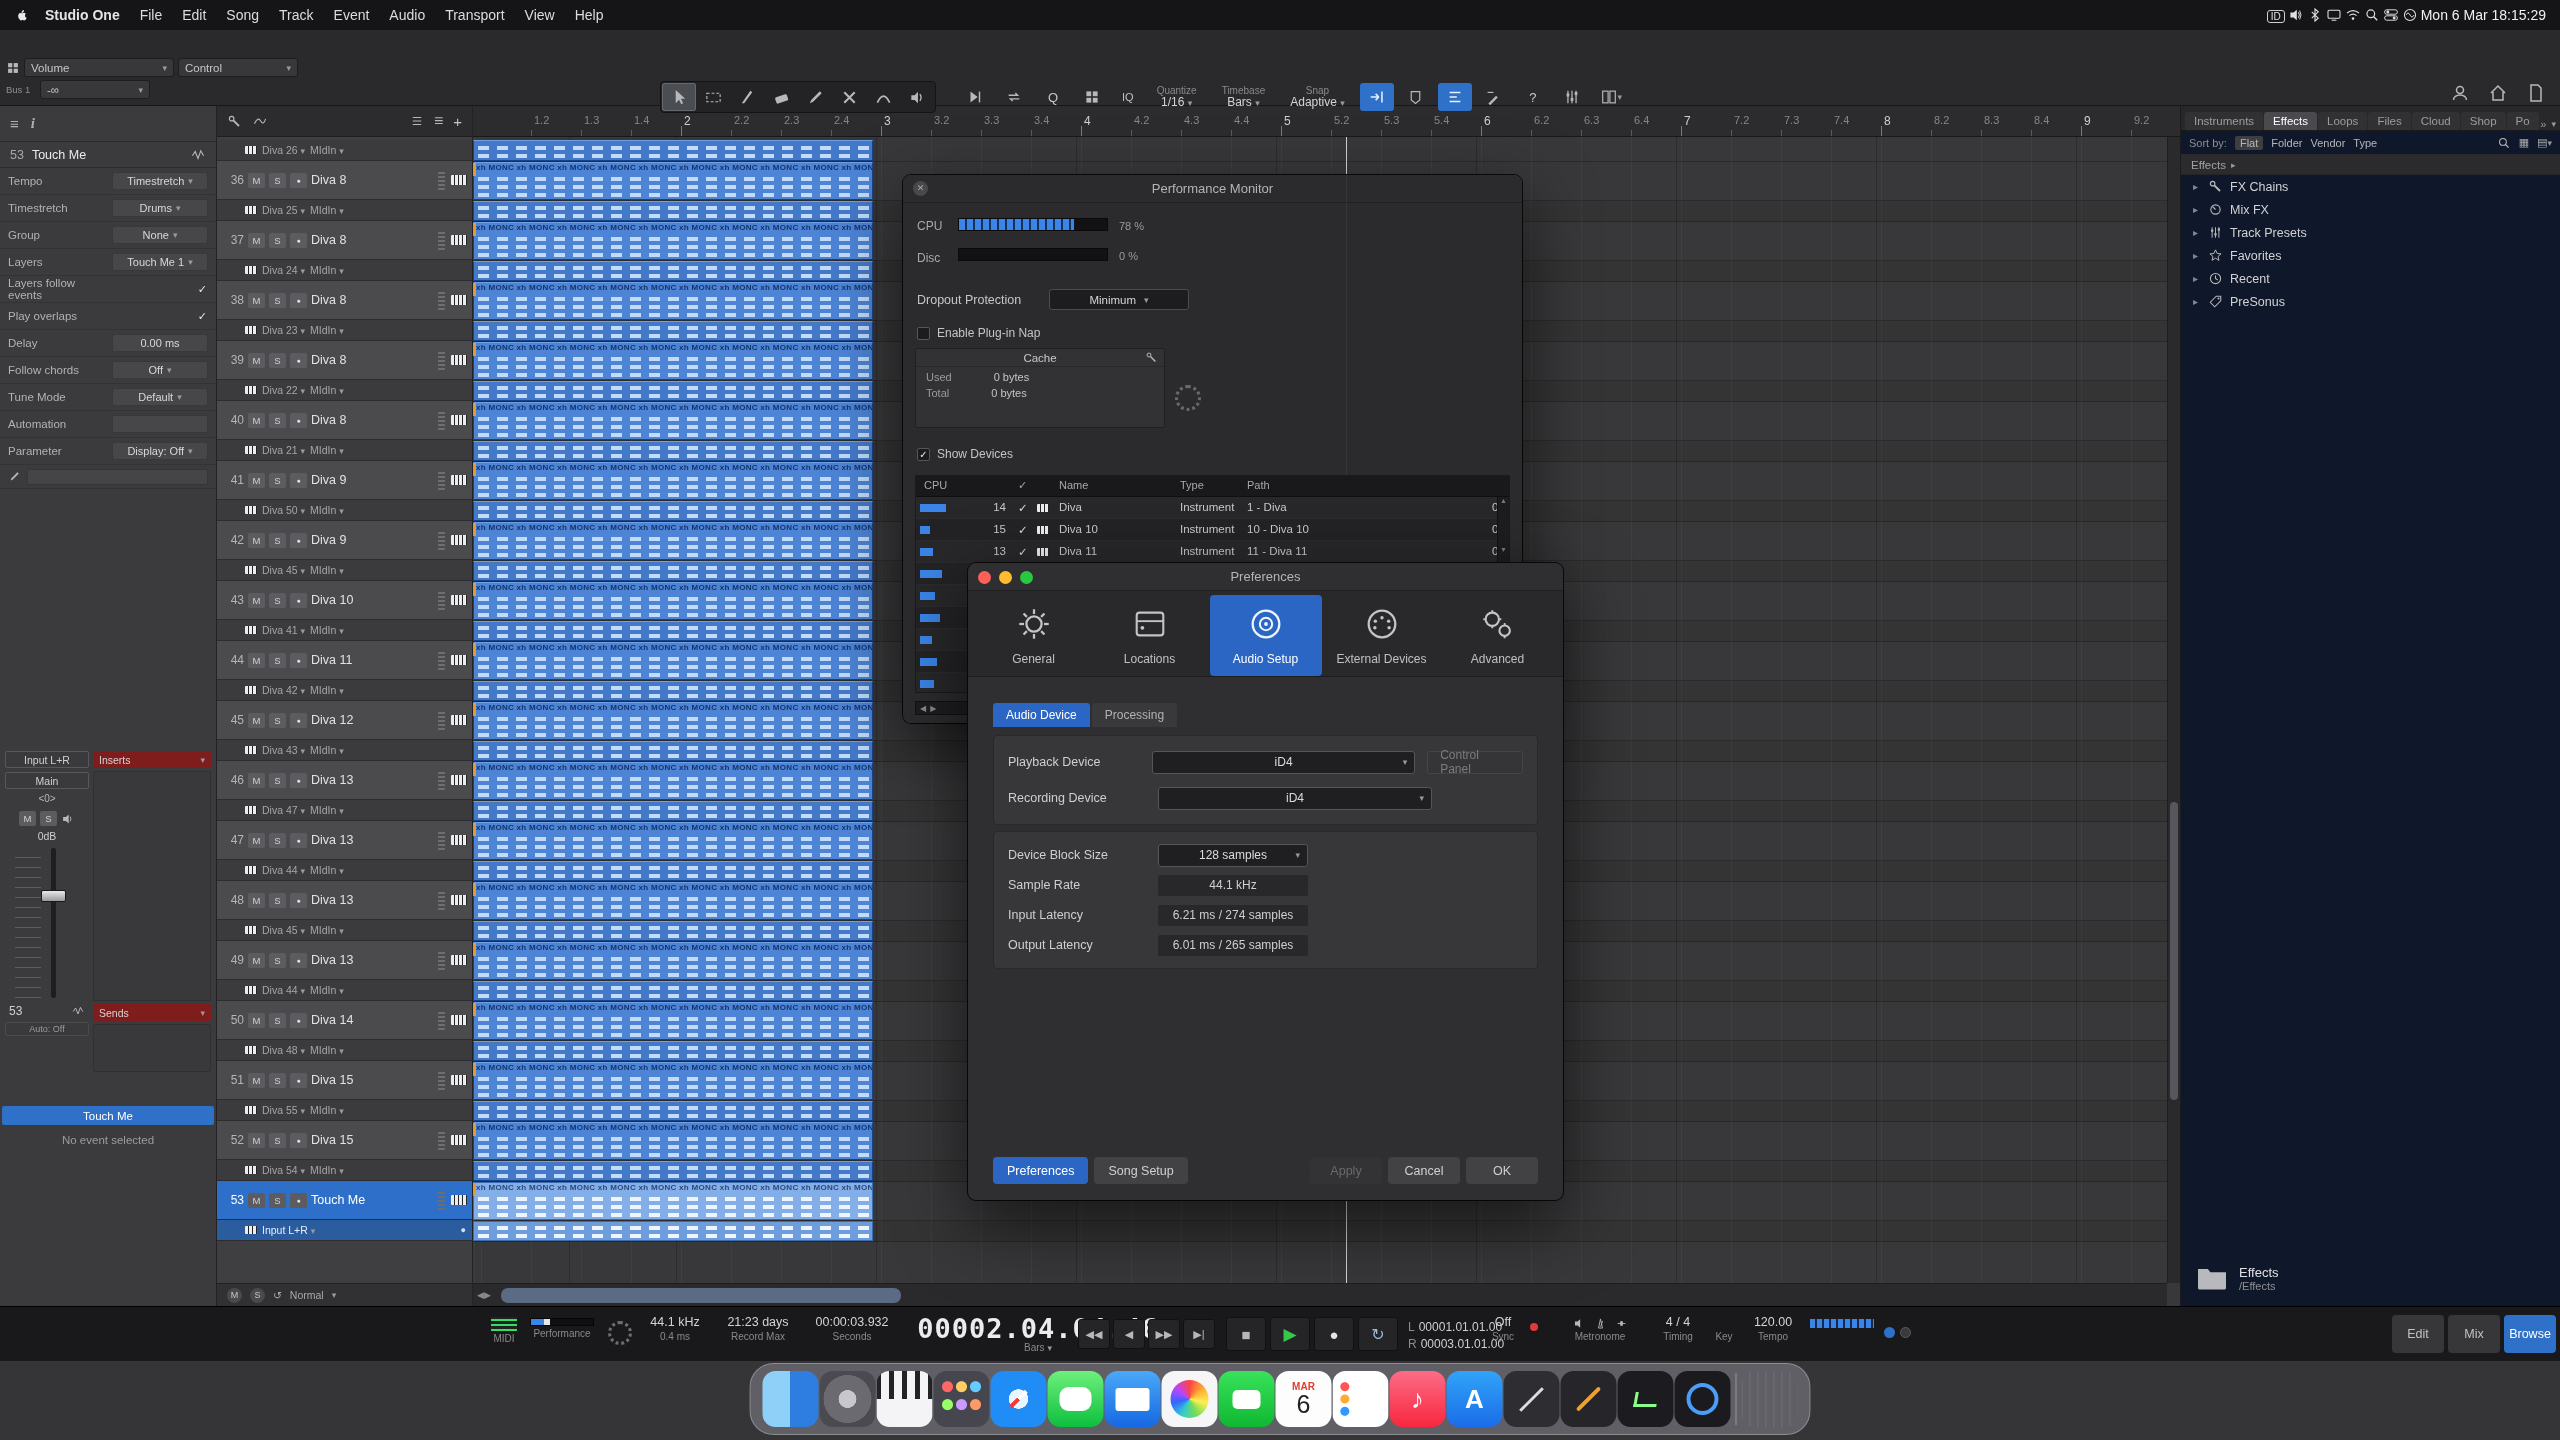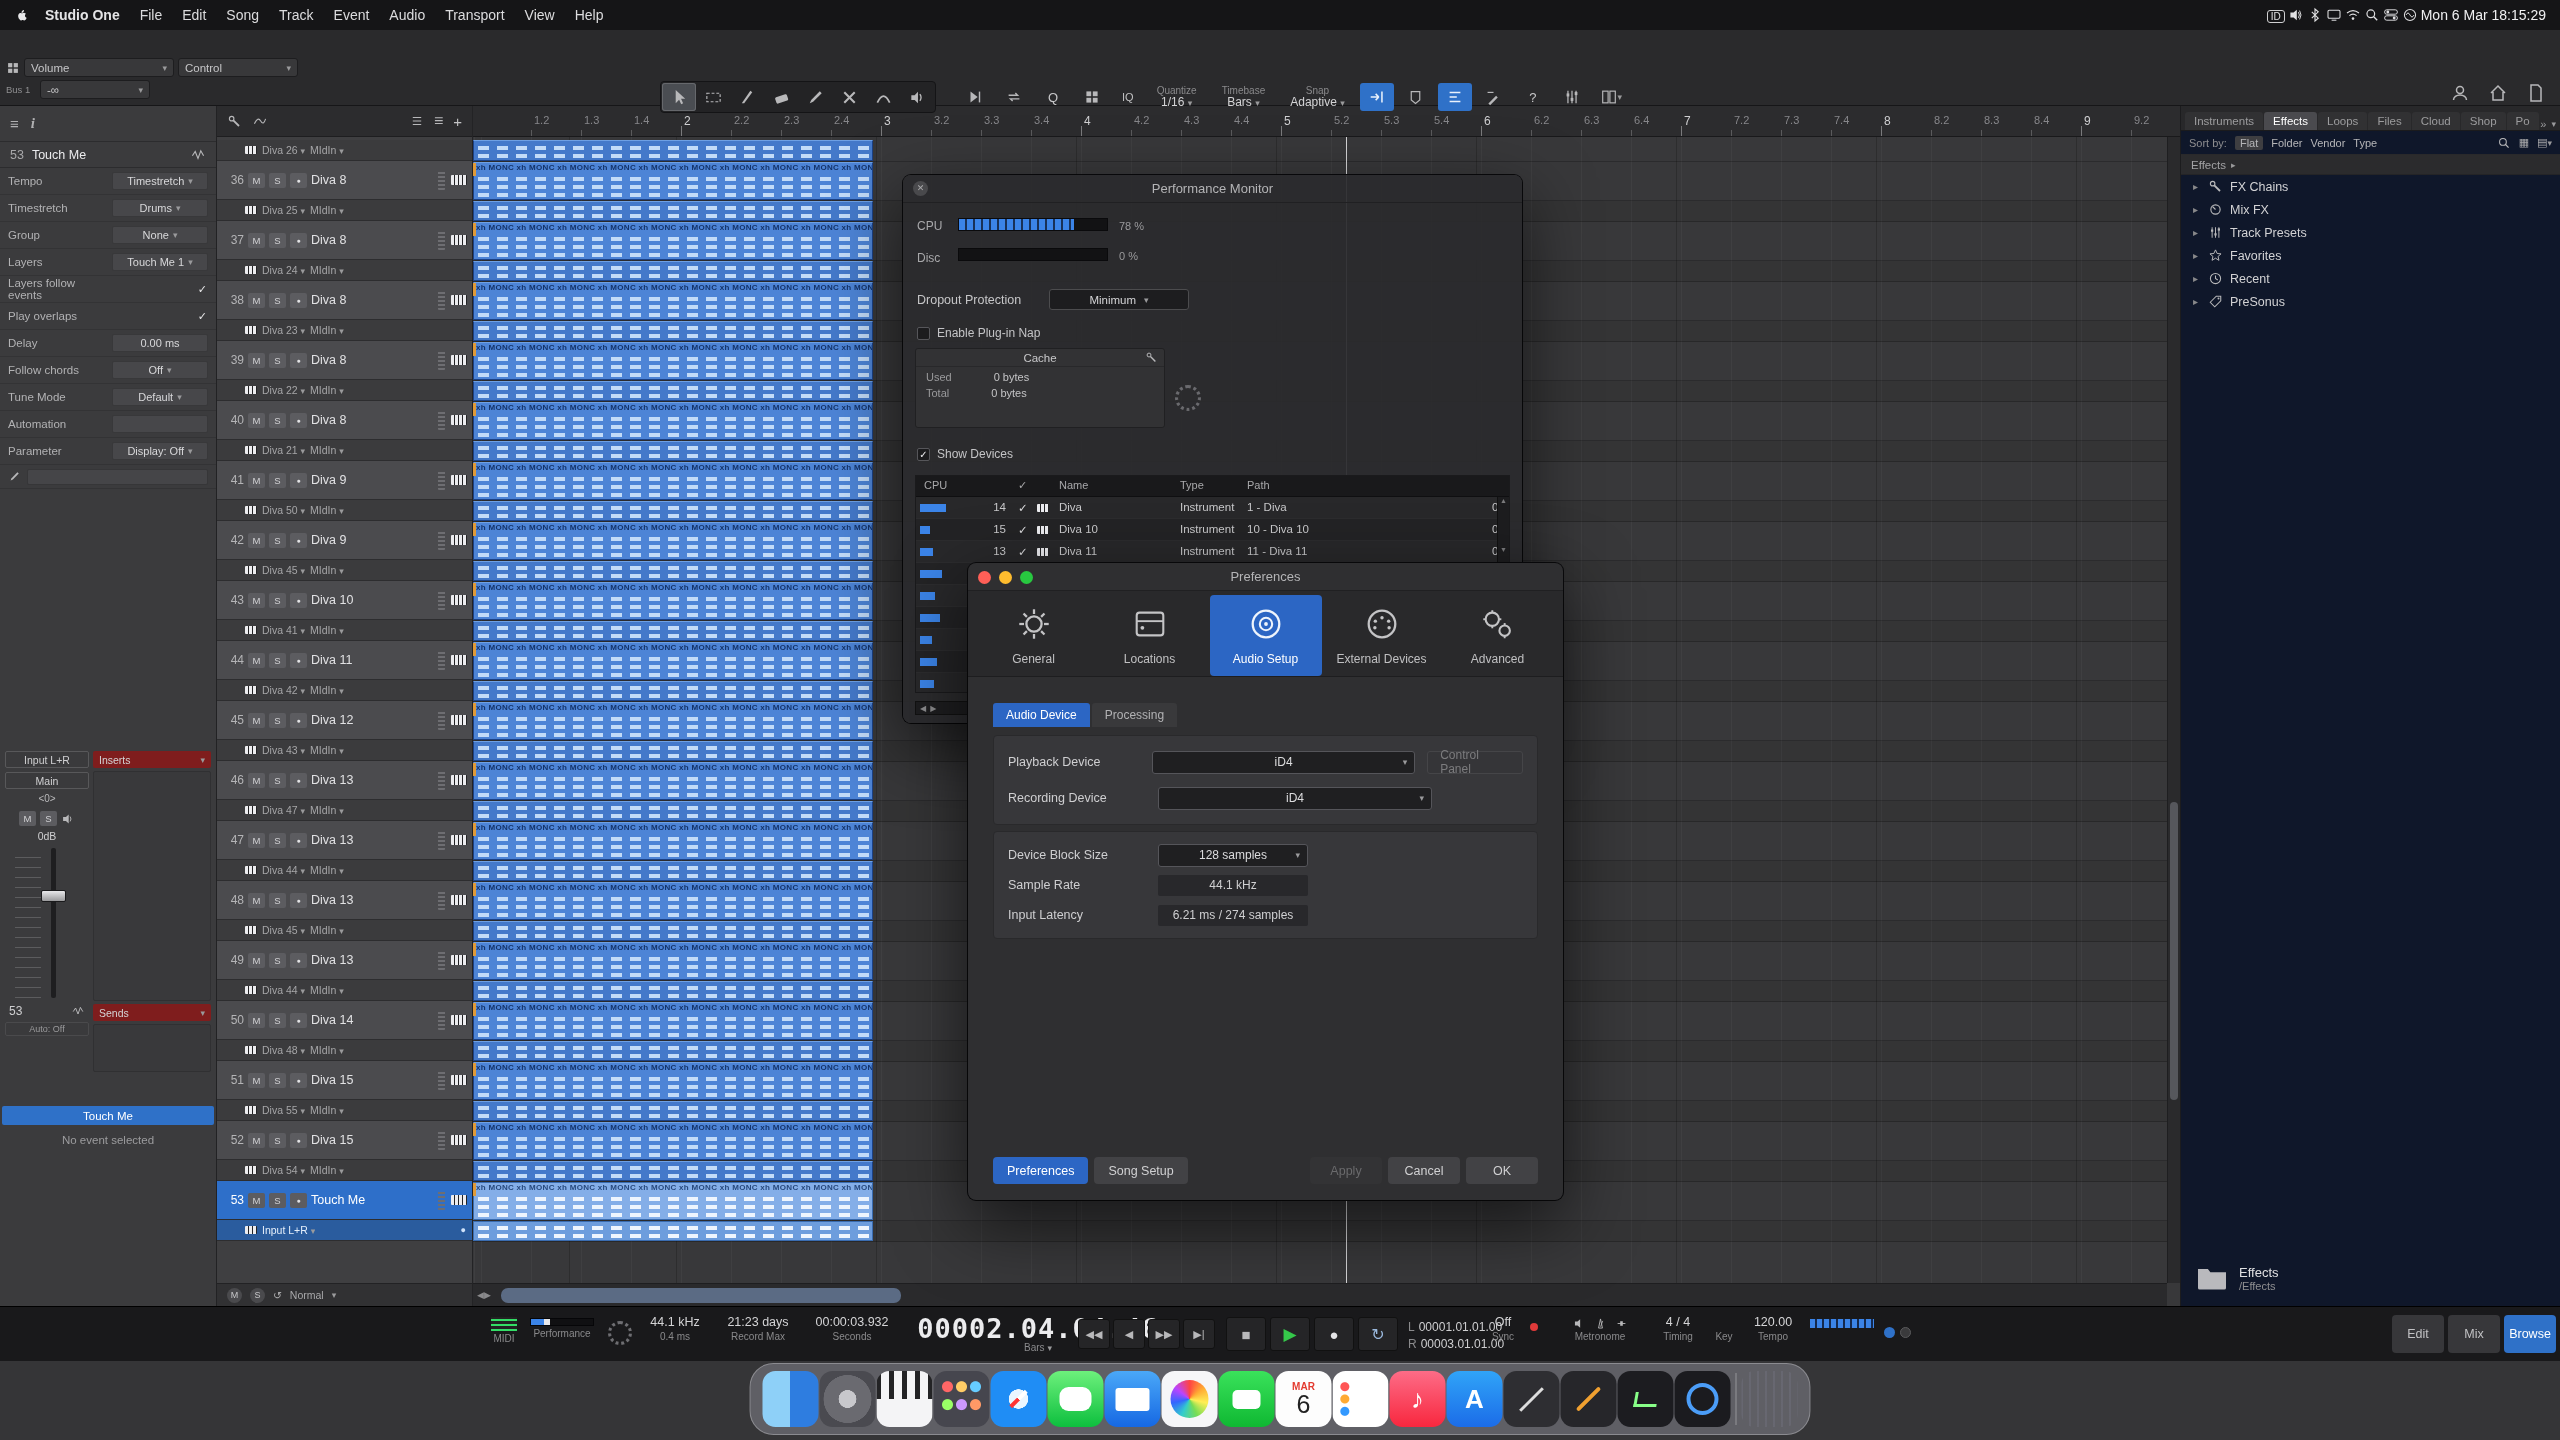--- a/index.html
+++ b/index.html
@@ -1450,20 +1450,24 @@
           </span>
         </div>
         <div class="frow" style="height: 30px;">
           <span class="flabel">Sample Rate</span>
           <span class="fvalue">44.1 kHz</span>
         </div>
         <div class="frow" style="height: 30px;">
           <span class="flabel">Input Latency</span>
           <span class="fvalue">6.21 ms / 274 samples</span>
         </div>
+        <div class="frow" style="height: 30px;">
+          <span class="flabel">Output Latency</span>
+          <span class="fvalue">6.01 ms / 265 samples</span>
+        </div>
       </div>
     <div class="pf-foot" id="pf-foot">
         <span class="pbtn primary">Preferences</span>
         <span class="pbtn ">Song Setup</span>
         <span class="pf-sp"></span>
         <span class="pbtn disabled">Apply</span>
         <span class="pbtn ">Cancel</span>
         <span class="pbtn ">OK</span>
       </div>
   </div>

